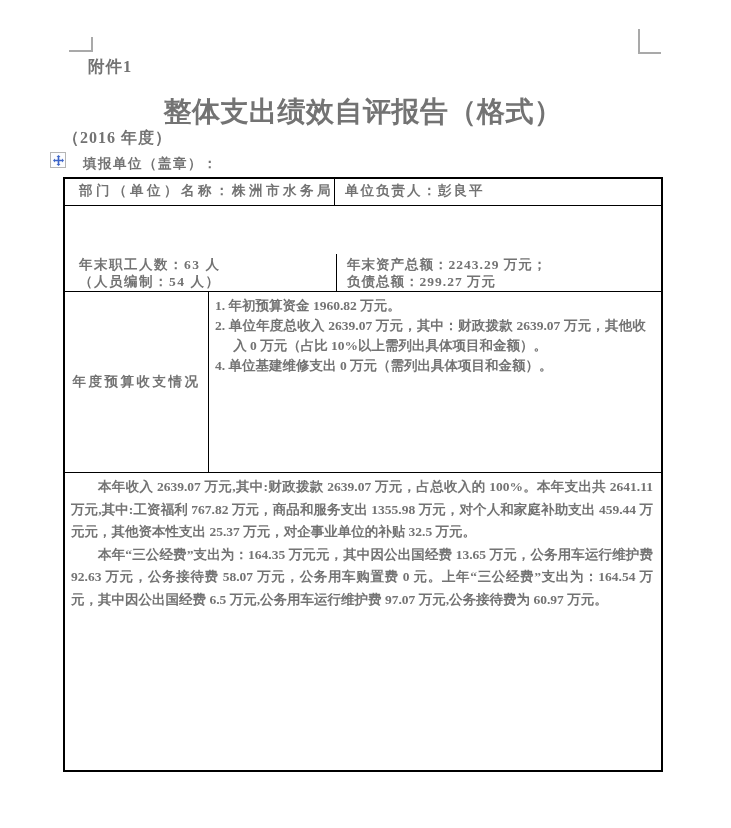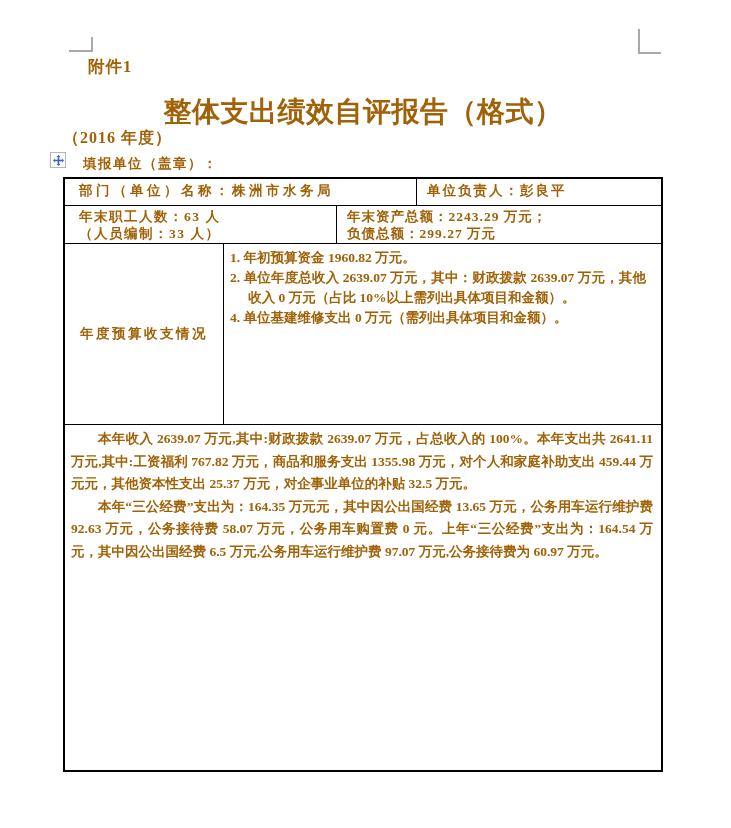--- a/index.html
+++ b/index.html
@@ -4,21 +4,21 @@
 <style>
   * { box-sizing: border-box; }
   html,body { margin:0; padding:0; background:#ffffff; }
   .page {
     position: relative;
     width: 731px;
     height: 828px;
     background: #ffffff;
     font-family: "Liberation Serif", "DejaVu Serif", serif;
     font-weight: bold;
-    color: #a16207;
+    color: #737373;
     overflow: hidden;
   }
   
   .corner-mark { position: absolute; }
   .corner-mark.tl {
     left: 69px; top: 37px; width: 24px; height: 15px;
     border-right: 2px solid #a9a9a9; border-bottom: 2px solid #a9a9a9;
   }
   .corner-mark.tr {
     left: 638px; top: 29px; width: 23px; height: 25px;
@@ -52,30 +52,30 @@
     border: 2px solid #000;
     font-size: 13.5px;
   }
   .t-row { display: flex; border-bottom: 1px solid #000; }
   .t-row:last-child { border-bottom: none; }
   .cell { position: relative; }
   .cell.left { border-right: 1px solid #000; flex: 0 0 auto; }
   .cell.right { flex: 1 1 auto; }
 
   .row1 { height: 27px; }
-  .row1 .left  { width: 352px; padding: 3px 6px 0 14px; letter-spacing: 3.5px; white-space: nowrap; overflow: hidden; }
+  .row1 .left  { width: 270px; padding: 3px 6px 0 14px; letter-spacing: 3.5px; white-space: nowrap; overflow: hidden; }
   .row1 .right { padding: 3px 6px 0 10px; letter-spacing: 2px; white-space: nowrap; }
 
-  .row2 { height: 38px; }
+  .row2 { height: 38px; margin-top: 48px; }
   .row2 .left  { width: 272px; padding: 3px 6px 0 14px; line-height: 16.5px; letter-spacing: 1.5px; }
   .row2 .right { padding: 3px 6px 0 10px; line-height: 16.5px; letter-spacing: 1px; }
 
   .row3 { height: 181px; }
   .row3 .left {
-    width: 159px; display: flex; align-items: center; justify-content: center;
+    width: 144px; display: flex; align-items: center; justify-content: center;
   }
   .row3 .left span { letter-spacing: 2.5px; }
   .row3 .right { padding: 4px 15px 0 6px; }
   .budget-item {
     line-height: 20px;
     padding-left: 1.35em; text-indent: -1.35em;
     text-align: justify; text-justify: inter-ideograph;
   }
 
   .row4 { height: 345px; }
@@ -113,21 +113,21 @@
   <div class="report-table">
 
     <div class="t-row row1">
       <div class="cell left">部门（单位）名称：株洲市水务局</div>
       <div class="cell right">单位负责人：彭良平</div>
     </div>
 
     <div class="t-row row2">
       <div class="cell left">
         <div>年末职工人数：63 人</div>
-        <div>（人员编制：33 人）</div>
+        <div>（人员编制：54 人）</div>
       </div>
       <div class="cell right">
         <div>年末资产总额：2243.29 万元；</div>
         <div>负债总额：299.27 万元</div>
       </div>
     </div>
 
     <div class="t-row row3">
       <div class="cell left">
         <span>年度预算收支情况</span>

